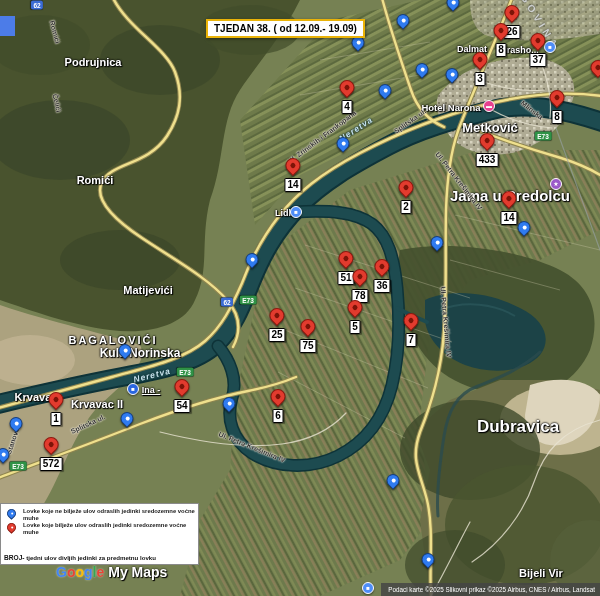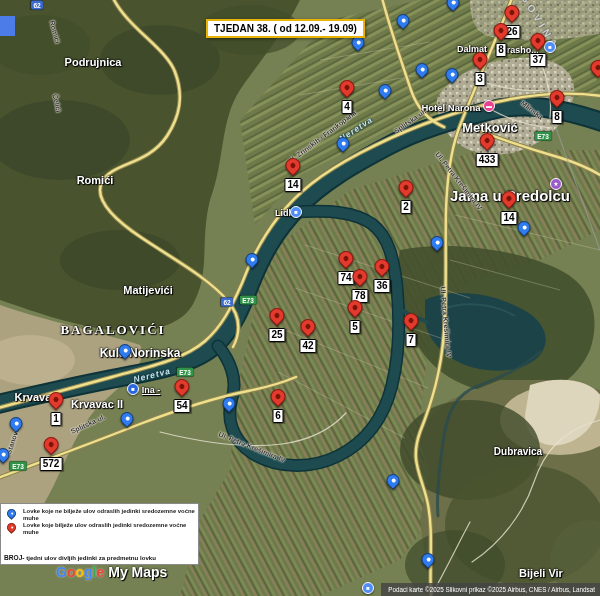--- a/index.html
+++ b/index.html
@@ -161,26 +161,26 @@
       <path d="M556,128 L600,250" stroke="#9aa3a8" stroke-width="1.2" opacity="0.6"></path>
     </g>
   </svg>
 
   <div id="blue-frag"></div>
 
   <div id="label-layer">
       <div class="mlabel pl-place" style="left: 52px; top: 62px; font-size: 11px; margin-left: 41px; --r: 0deg;">Podrujnica</div>
       <div class="mlabel pl-place" style="left: 95px; top: 180px; font-size: 11px; --r: 0deg;">Romići</div>
       <div class="mlabel pl-place" style="left: 148px; top: 290px; font-size: 11px; --r: 0deg;">Matijevići</div>
-      <div class="mlabel pl-place" style="left: 113px; top: 330px; font-size: 13px; letter-spacing: 2px; font-family: Liberation Serif, serif; --r: 0deg;">BAGALOVIĆI</div>
+      <div class="mlabel pl-place" style="left: 113px; top: 340px; font-size: 11px; letter-spacing: 2px; --r: 0deg;">BAGALOVIĆI</div>
       <div class="mlabel pl-place" style="left: 140px; top: 353px; font-size: 12px; --r: 0deg;">Kula Norinska</div>
       <div class="mlabel pl-place" style="left: 36px; top: 397px; font-size: 11px; --r: 0deg;">Krvavac</div>
       <div class="mlabel pl-place" style="left: 97px; top: 404px; font-size: 11px; --r: 0deg;">Krvavac II</div>
       <div class="mlabel pl-place" style="left: 490px; top: 127px; font-size: 13px; --r: 0deg;">Metković</div>
-      <div class="mlabel pl-place" style="left: 518px; top: 427px; font-size: 10px; margin-top: 24px; --r: 0deg;">Dubravica</div>
+      <div class="mlabel pl-place" style="left: 518px; top: 427px; font-size: 17px; --r: 0deg;">Dubravica</div>
       <div class="mlabel pl-place" style="left: 541px; top: 573px; font-size: 11px; --r: 0deg;">Bijeli Vir</div>
       <div class="mlabel pl-place" style="left: 451px; top: 107px; font-size: 9.5px; --r: 0deg;">Hotel Narona</div>
       <div class="mlabel pl-place" style="left: 510px; top: 188px; font-size: 15px; margin-top: 7px; --r: 0deg;">Jama u Predolcu</div>
       <div class="mlabel pl-place" style="left: 472px; top: 49px; font-size: 9px; --r: 0deg;">Dalmat</div>
       <div class="mlabel pl-place" style="left: 520px; top: 50px; font-size: 9px; --r: 0deg;">urasho...</div>
       <div class="mlabel pl-place" style="left: 283px; top: 213px; font-size: 9px; --r: 0deg;">Lidl</div>
       <div class="mlabel pl-place" style="left: 151px; top: 390px; font-size: 9px; text-decoration: underline; --r: 0deg;">Ina -</div>
       <div class="mlabel pl-road" style="left: 55px; top: 32px; --r: 75deg;">Romići</div>
       <div class="mlabel pl-road" style="left: 57px; top: 103px; --r: 78deg;">Čelići</div>
       <div class="mlabel pl-road" style="left: 322px; top: 137px; --r: -37deg;">Ul. Zrinskih i Frankopana</div>
@@ -247,37 +247,37 @@
       <div class="pin-wrap" style="left: 406px; top: 180px;">
         <div class="pin pin-red"></div>
         <div class="pin-label">2</div>
       </div>
       <div class="pin-wrap" style="left: 509px; top: 191px;">
         <div class="pin pin-red"></div>
         <div class="pin-label">14</div>
       </div>
       <div class="pin-wrap" style="left: 346px; top: 251px;">
         <div class="pin pin-red"></div>
-        <div class="pin-label">74</div>
+        <div class="pin-label">51</div>
       </div>
       <div class="pin-wrap" style="left: 382px; top: 259px;">
         <div class="pin pin-red"></div>
         <div class="pin-label">36</div>
       </div>
       <div class="pin-wrap" style="left: 360px; top: 269px;">
         <div class="pin pin-red"></div>
         <div class="pin-label">78</div>
       </div>
       <div class="pin-wrap" style="left: 355px; top: 300px;">
         <div class="pin pin-red"></div>
         <div class="pin-label">5</div>
       </div>
       <div class="pin-wrap" style="left: 308px; top: 319px;">
         <div class="pin pin-red"></div>
-        <div class="pin-label">42</div>
+        <div class="pin-label">75</div>
       </div>
       <div class="pin-wrap" style="left: 411px; top: 313px;">
         <div class="pin pin-red"></div>
         <div class="pin-label">7</div>
       </div>
       <div class="pin-wrap" style="left: 277px; top: 308px;">
         <div class="pin pin-red"></div>
         <div class="pin-label">25</div>
       </div>
       <div class="pin-wrap" style="left: 182px; top: 379px;">

